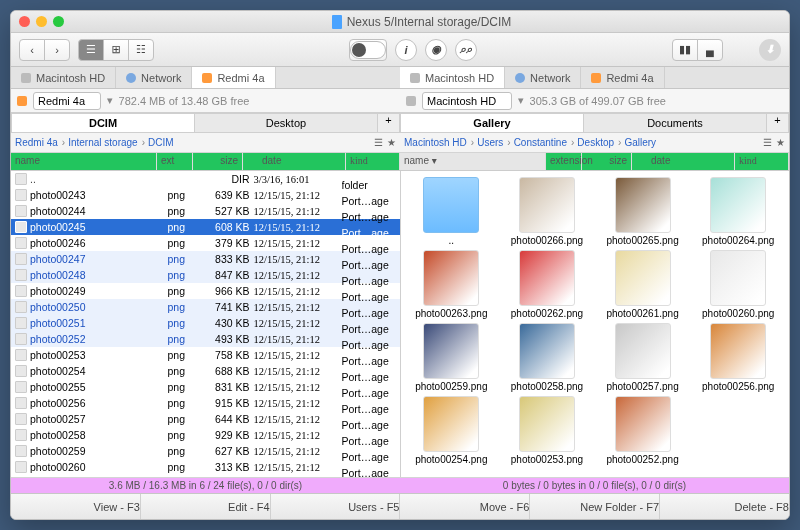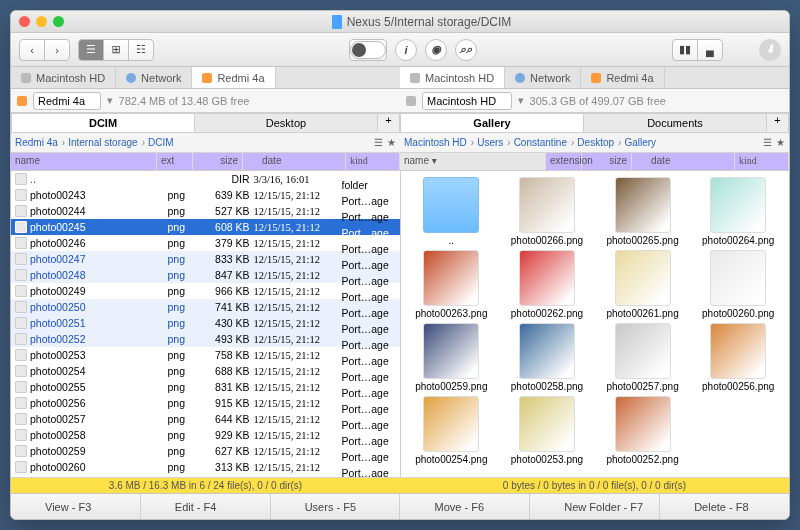--- a/index.html
+++ b/index.html
@@ -44,21 +44,21 @@
 .addtab { width:22px; text-align:center; background:#eee; border:1px solid #cfcfcf; border-left:none; cursor:pointer;}
 
 .breadcrumbs { height:20px; display:flex; font-size:10px; }
 .breadcrumbs .half{flex:1;display:flex;align-items:center;padding:0 4px;gap:4px;background:#f4f4f4;border-bottom:1px solid #d4d4d4;}
 .crumb { color:#2a62c9; cursor:pointer; display:flex; align-items:center; gap:3px;}
 .crumb .chev{color:#888;}
 .bcicons { margin-left:auto; display:flex; gap:4px; }
 .bcicons span{cursor:pointer;color:#666;}
 
 .colheaders { height:18px; display:flex; font-size:10px; }
-.colheaders .half{flex:1;display:flex;background:#c4b5fd;border-bottom:1px solid #ccc;}
+.colheaders .half{flex:1;display:flex;background:#22c55e;border-bottom:1px solid #ccc;}
 .ch { padding:2px 4px; border-right:1px solid #dcdcdc; color:#555; cursor:pointer;}
 .ch.name{flex:1;} .ch.ext{width:36px;} .ch.size{width:50px;text-align:right;} .ch.date{width:88px;margin-left:15px;} .ch.kind{width:54px;font-family:Liberation Serif, serif;}
 .ch.sorted{background:#e6e6e6;position:relative;}
 
 .panes { flex:1; display:flex; overflow:hidden; min-height:0; }
 .pane { flex:1; display:flex; flex-direction:column; background:#fff; border-right:1px solid #cfcfcf; overflow:hidden; min-height:0;}
 .pane:last-child{border-right:none;}
 .filelist { flex:1; overflow-y:auto; font-size:10.5px; }
 .row { display:flex; align-items:center; height:16px; padding:0 4px; cursor:pointer; }
 .row .fi { width:12px; height:12px; margin-right:3px; background:#e8e8e8; border:1px solid #ccc; border-radius:1px; flex-shrink:0;}
@@ -73,24 +73,24 @@
 .row.marked { background:#eaf1fd; }
 .row.updir .nm{color:#444;}
 
 .iconview { flex:1; overflow-y:auto; padding:6px 4px; display:grid; grid-template-columns:repeat(4,1fr); gap:4px 2px; align-content:start;}
 .thumb { display:flex; flex-direction:column; align-items:center; font-size:10px; cursor:pointer; }
 .thumb .pic { width:56px; height:56px; border:1px solid #ddd; border-radius:3px; margin-bottom:2px;}
 .thumb.folder .pic{ background:linear-gradient(#9fd5ff,#6cbcff); border-color:#7fbef0;}
 .thumb .lbl { text-align:center; max-width:80px; overflow:hidden; white-space:nowrap;}
 
 .statusrow { height:16px; display:flex; font-size:10px; color:#555; }
-.statusrow .half{flex:1;text-align:center;border-top:1px solid #d4d4d4;background:#fde047;line-height:16px;}
+.statusrow .half{flex:1;text-align:center;border-top:1px solid #d4d4d4;background:#f0abfc;line-height:16px;}
 
 .bottombar { height:26px; display:flex; background:linear-gradient(#f7f7f7,#e8e8e8); border-top:1px solid #c6c6c6; font-size:11px;}
-.bottombar .fkey{ flex:1; text-align:left; line-height:26px; border-right:1px solid #d0d0d0; cursor:pointer; color:#444;margin-left:34px;}
+.bottombar .fkey{ flex:1; text-align:right; line-height:26px; border-right:1px solid #d0d0d0; cursor:pointer; color:#444;margin-left:34px;}
 .bottombar .fkey:last-child{border-right:none;}
 </style>
 </head>
 <body>
 
 <div class="window">
 
   <div class="titlebar">
     <div class="traffic">
       <div class="tl red"></div>

